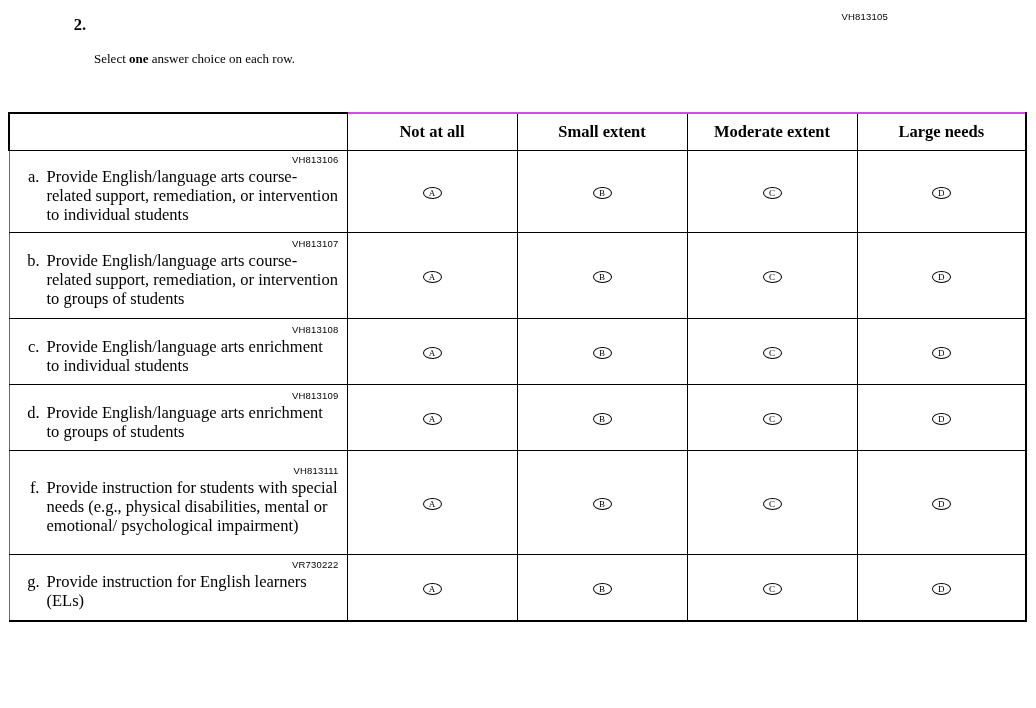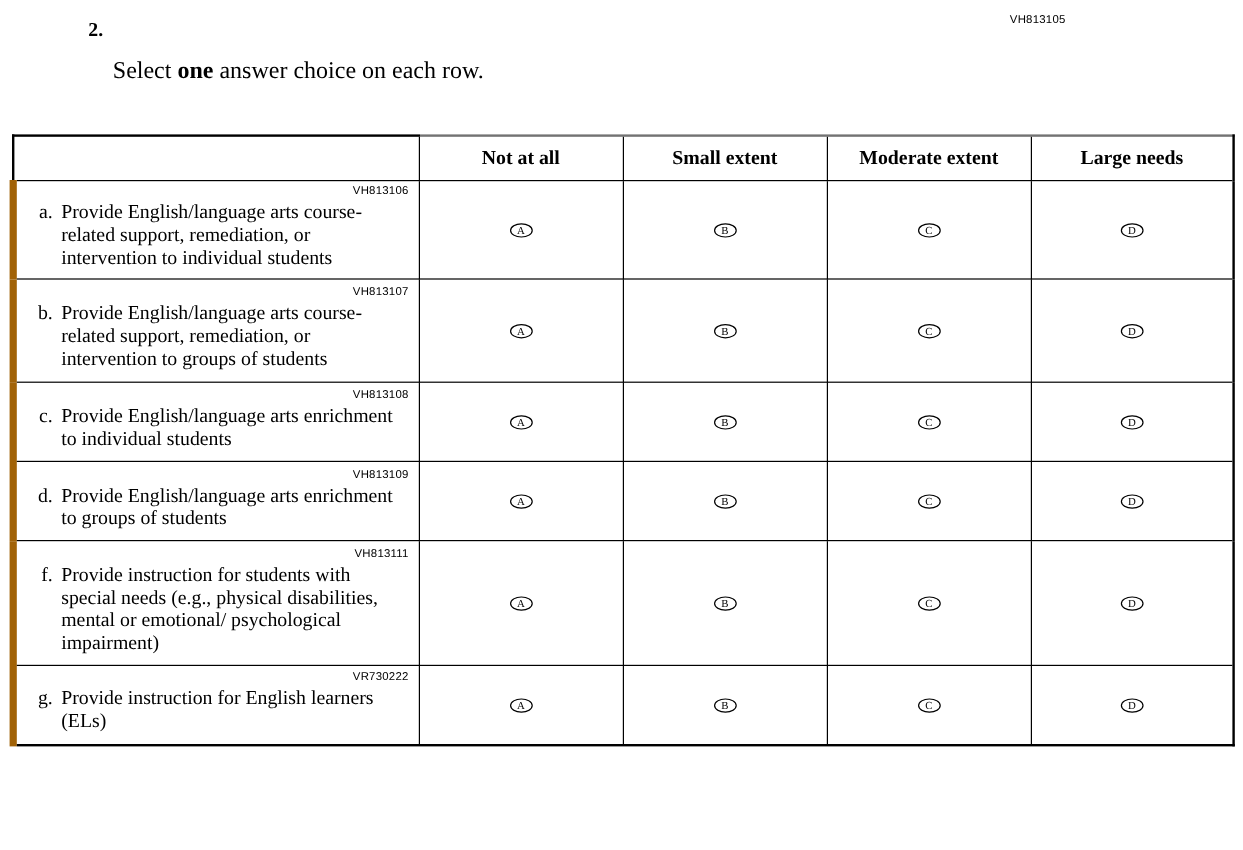--- a/index.html
+++ b/index.html
@@ -46,21 +46,21 @@
     font-size: 16.5px;
     line-height: 22px;
     max-width: 640px;
   }
   .q-text .b {
     font-weight: bold;
   }
   .q-instr {
     margin-top: 13px;
     margin-left: 34px;
-    font-size: 20px;
+    font-size: 13px;
     line-height: 20px;
   }
   .q-instr .b {
     font-weight: bold;
   }
 
   
   .top-code {
     position: absolute;
     right: 148px;
@@ -90,29 +90,29 @@
     font-weight: bold;
     text-align: center;
     font-family: "Liberation Serif", serif;
   }
   .grid thead th.stem-head {
     border-left: 2px solid #000;
     border-top: 2px solid #000;
     border-bottom: 1px solid #000;
   }
   .grid thead th.opt-head {
-    border-top: 2px solid #737373;
+    border-top: 2px solid #d946ef;
     margin-left: 34px;
   }
   .grid thead th.opt-head.last {
     border-right: 2px solid #000;
   }
 
   .grid tbody td.stem {
-    border-left: 6px solid #a16207;
+    border-left: 1px solid #a16207;
     padding: 2px 8px 7px 8px;
     position: relative;
   }
   .grid tbody td.opt.last {
     border-right: 2px solid #000;
   }
   .grid tbody tr.last-row td {
     border-bottom: 2px solid #000;
   }
 

